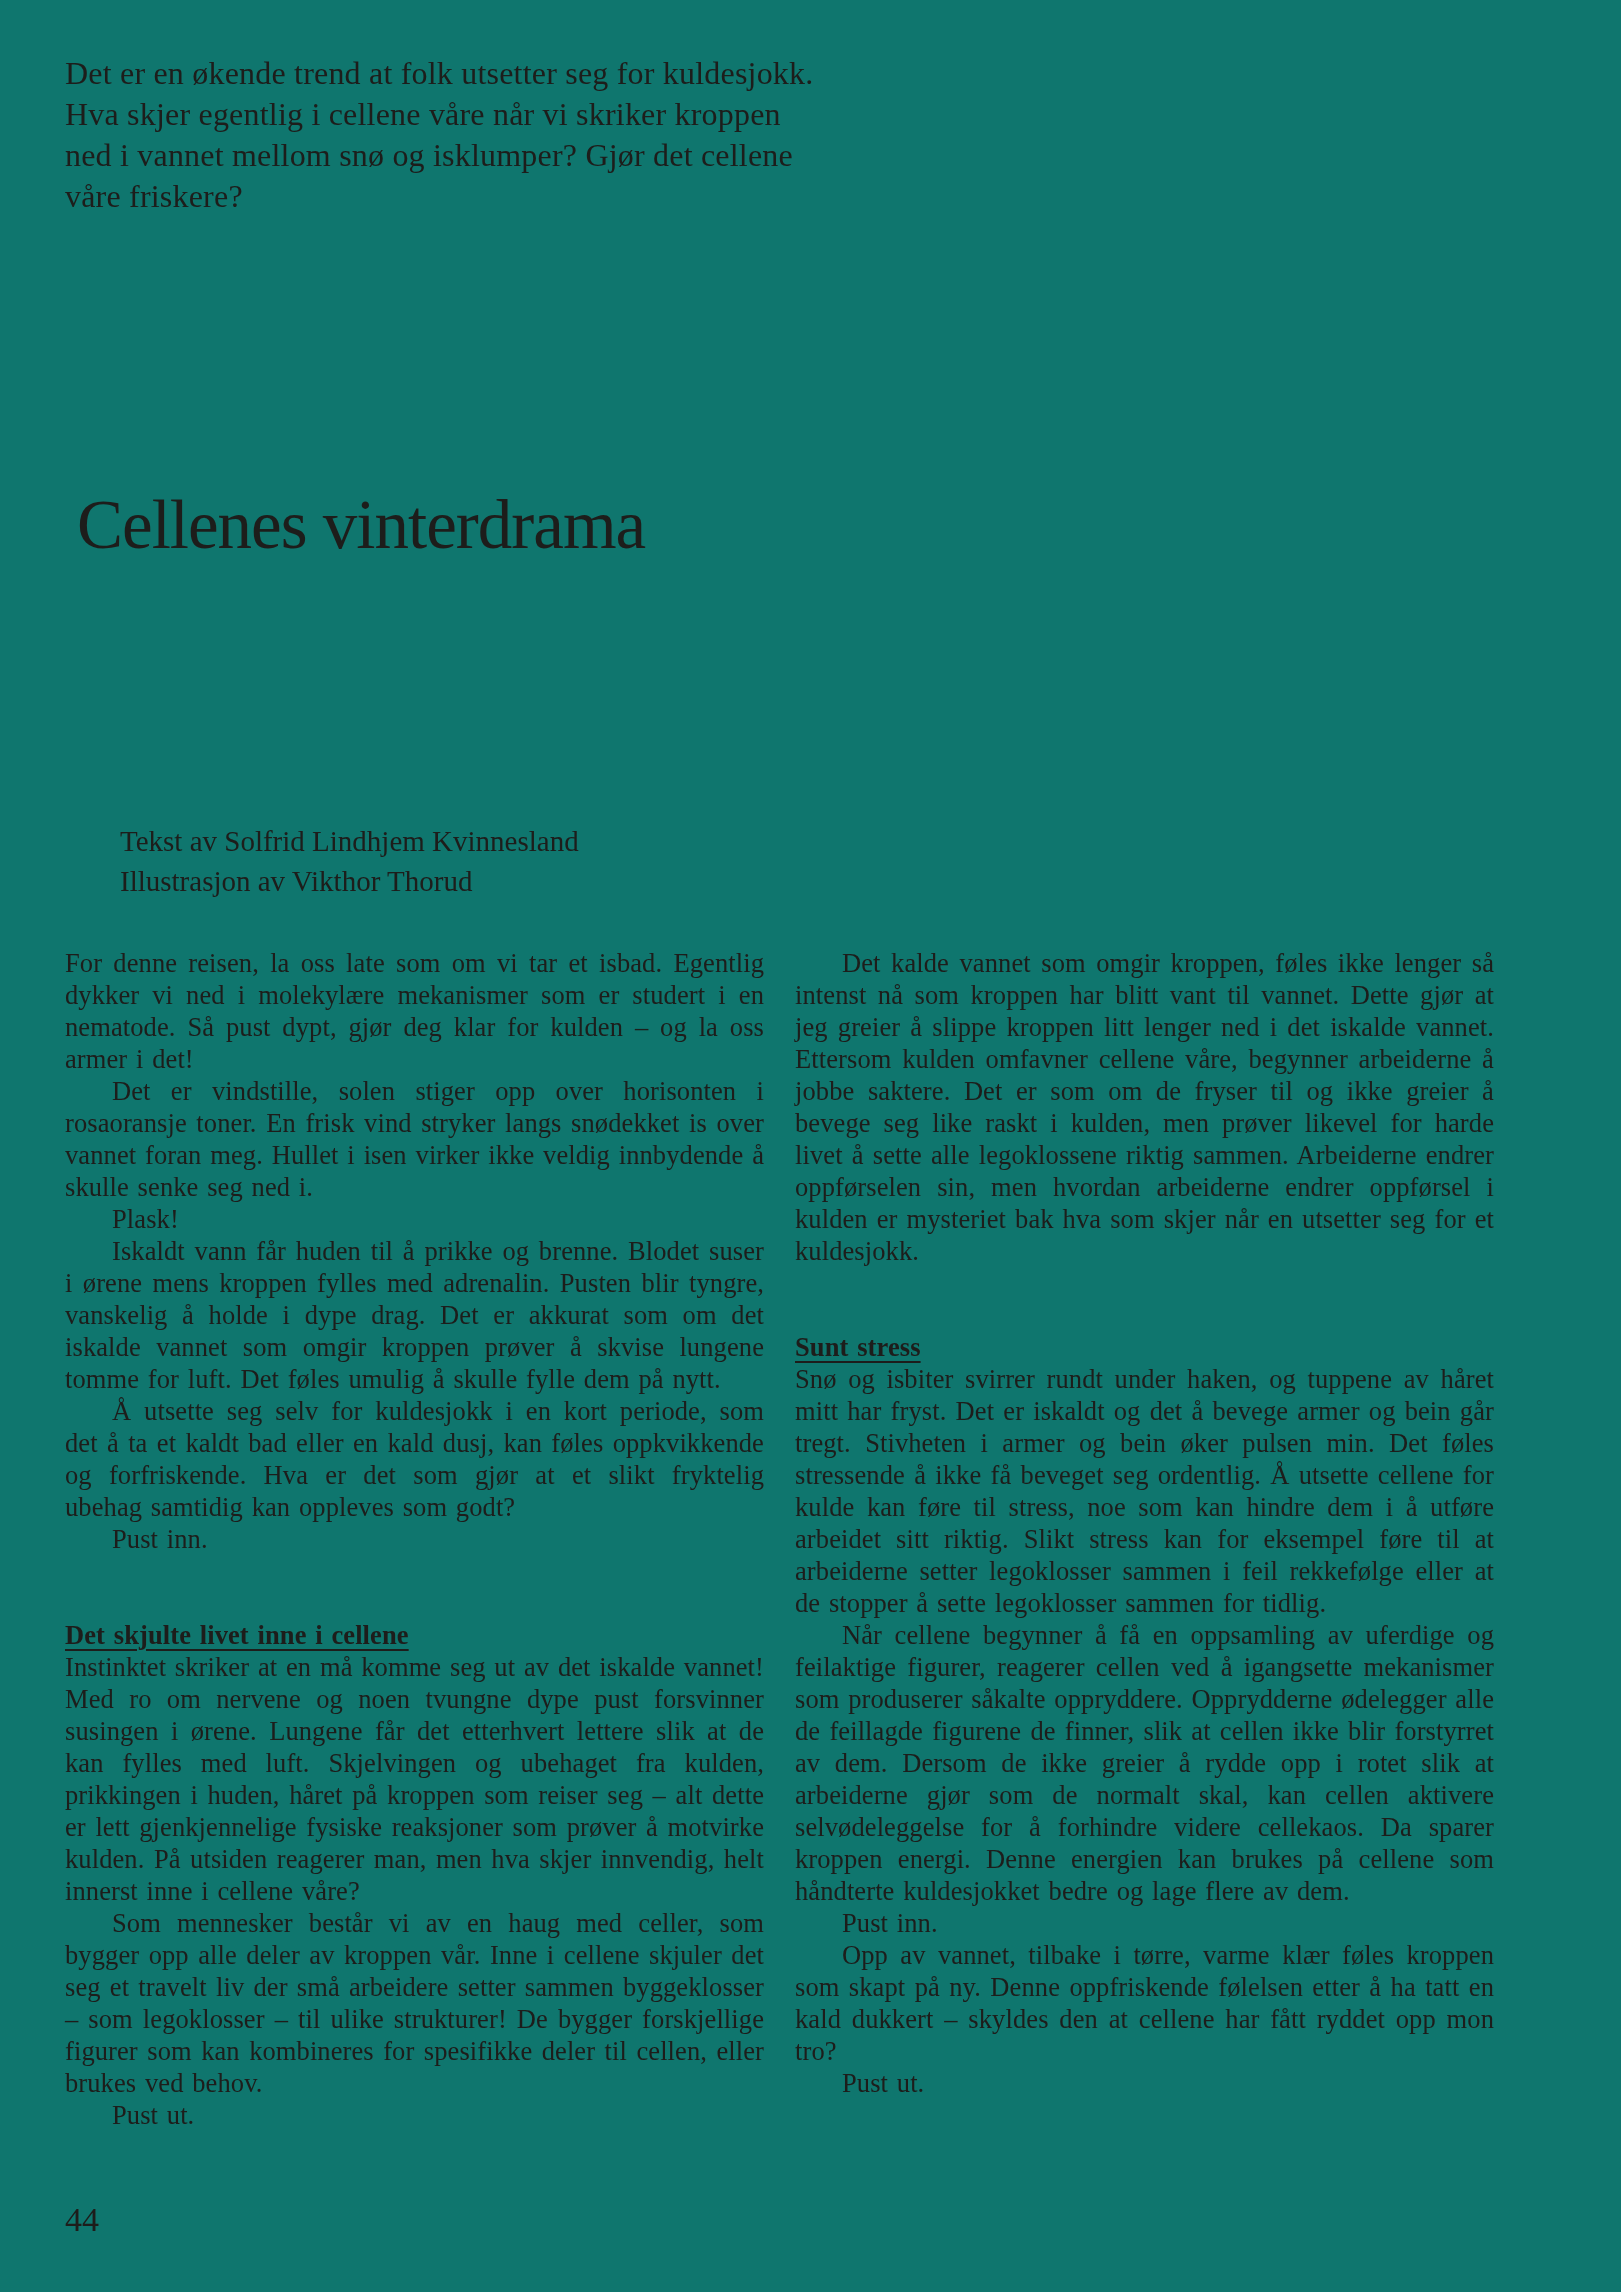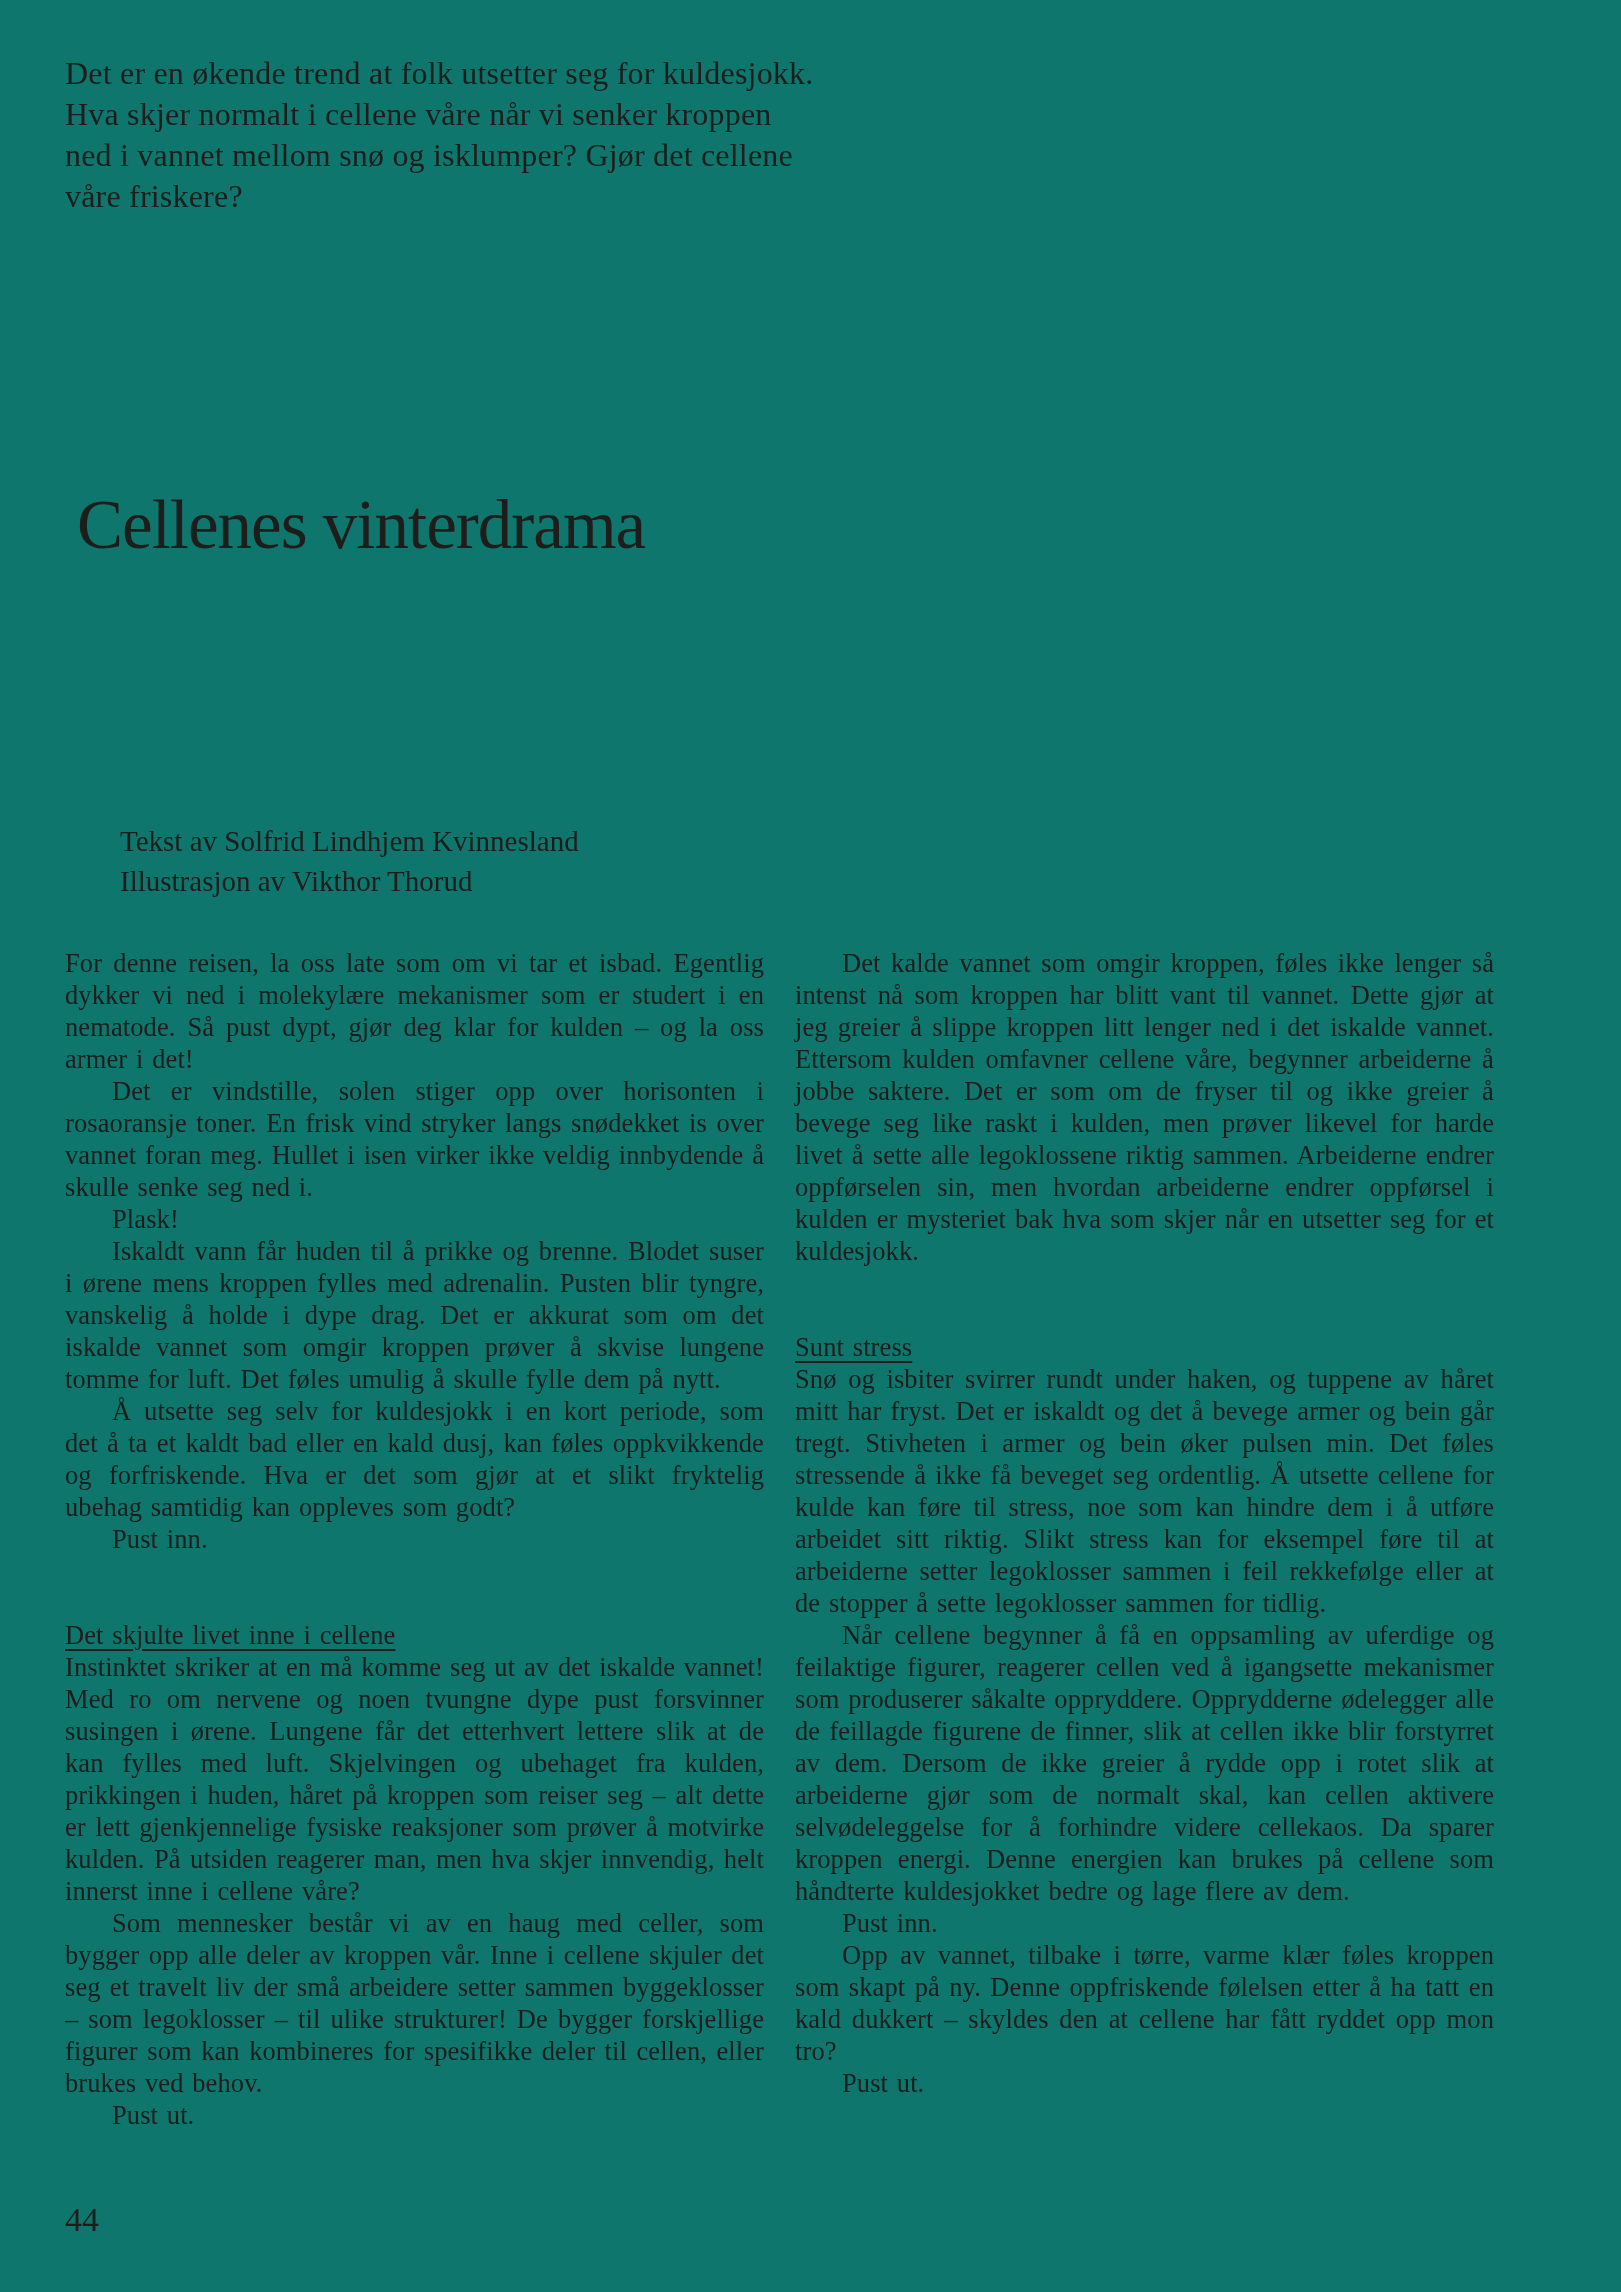--- a/index.html
+++ b/index.html
@@ -61,40 +61,40 @@
   }
   .para { margin:0; text-indent:0; }
   .para.indent { text-indent:47px; }
   .breath {
     margin:0;
     text-indent:47px;
   }
   .subhead {
     margin:64px 0 0 0;
     font-size:26.5px;
-    font-weight:400;
+    font-weight:700;
     text-decoration:underline;
     text-underline-offset:4.9px;
     text-align:left;
   }
 
   .page-number {
     position:absolute;
     left:65px; top:2201px;
     font-size:34px;
   }
 </style>
 </head>
 <body>
 
 <div class="page">
 
   <header class="intro" id="intro">
       <div class="intro-line">Det er en økende trend at folk utsetter seg for kuldesjokk.</div>
-      <div class="intro-line">Hva skjer normalt i cellene våre når vi senker kroppen</div>
+      <div class="intro-line">Hva skjer egentlig i cellene våre når vi skriker kroppen</div>
       <div class="intro-line">ned i vannet mellom snø og isklumper? Gjør det cellene</div>
       <div class="intro-line">våre friskere?</div>
     </header>
 
   <h1 class="title">Cellenes vinterdrama</h1>
 
   <div class="byline">
     <div>Tekst av Solfrid Lindhjem Kvinnesland</div>
     <div>Illustrasjon av Vikthor Thorud</div>
   </div>

